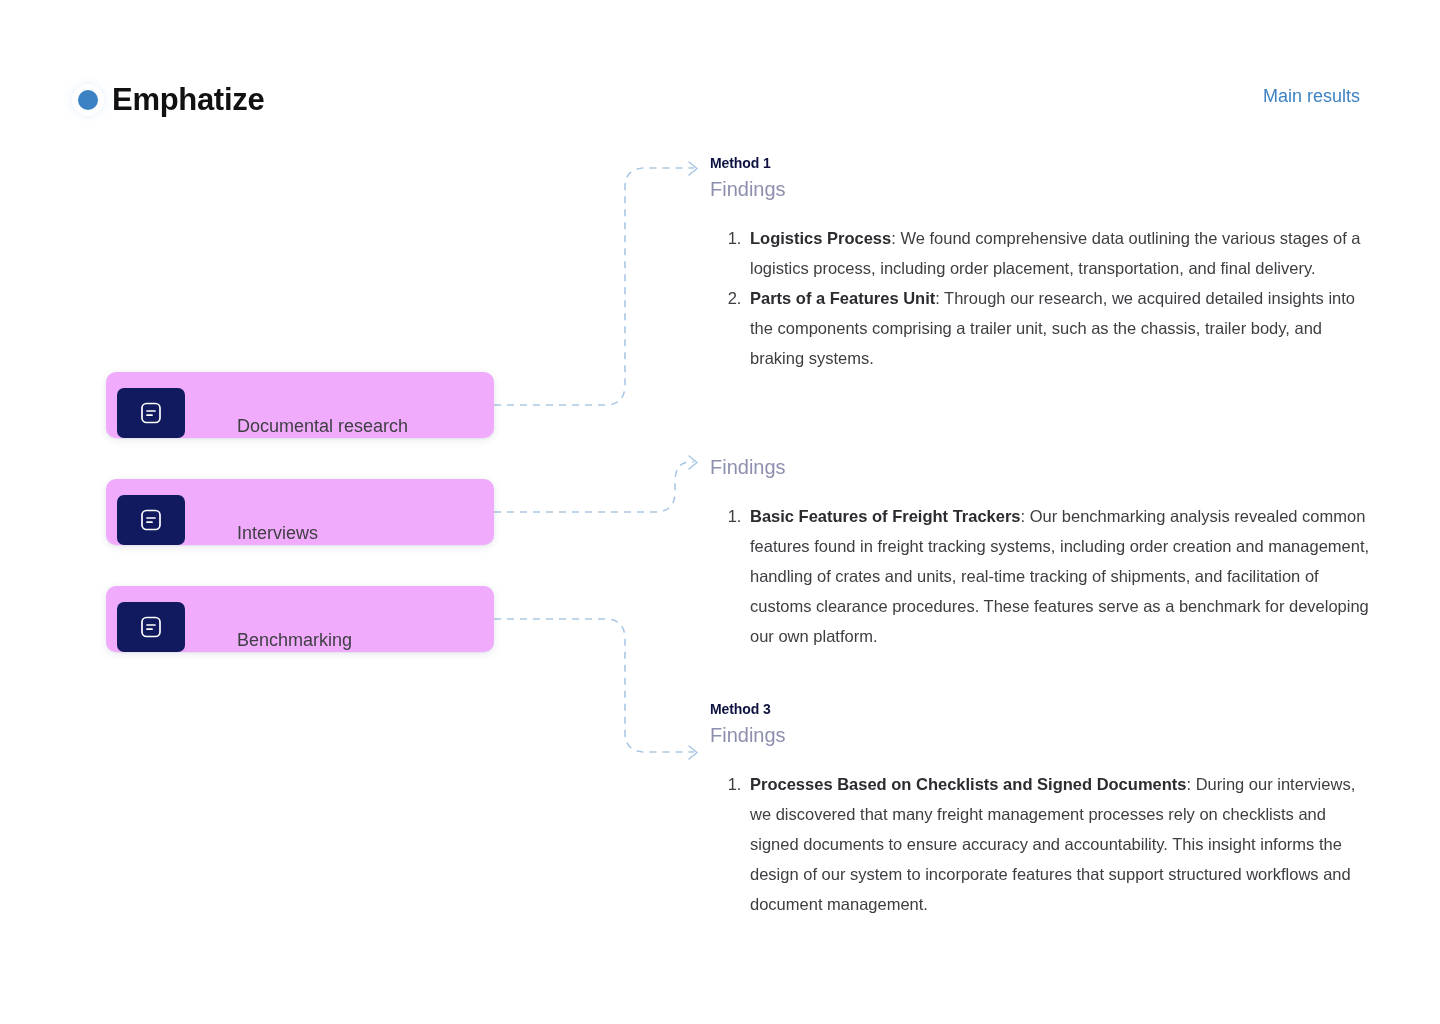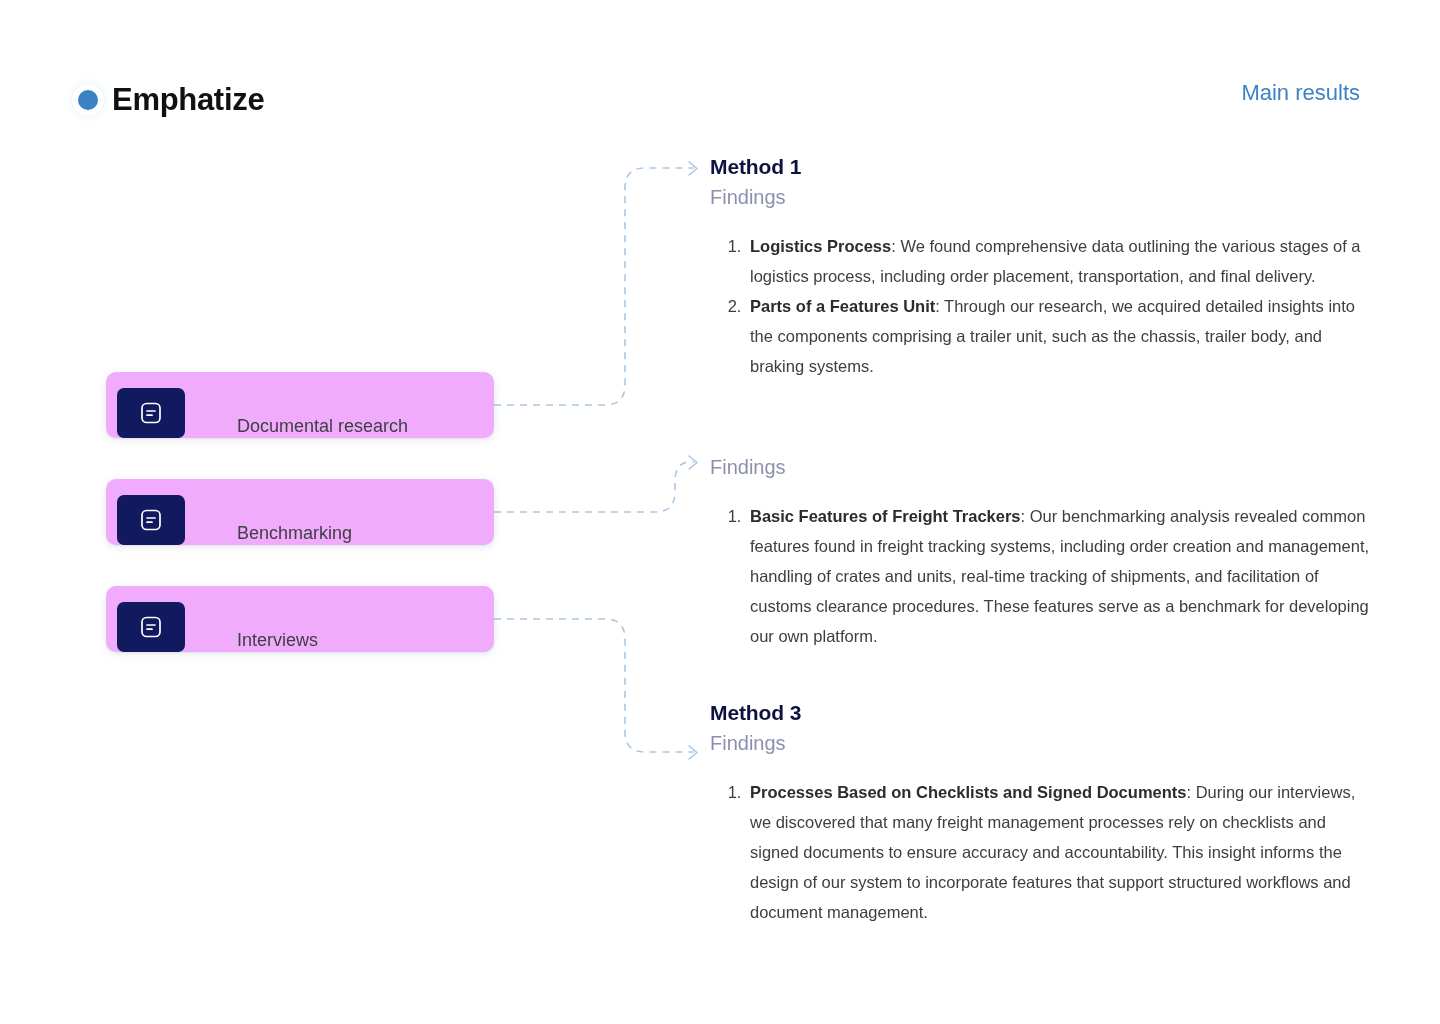--- a/index.html
+++ b/index.html
@@ -49,22 +49,22 @@
   .page-title {
     font-size: 31px;
     font-weight: 700;
     color: #111111;
     letter-spacing: -0.3px;
     line-height: 1;
   }
   .main-results-link {
     position: absolute;
     right: 80px;
-    top: 80px;
-    font-size: 22px;
+    top: 86px;
+    font-size: 18px;
     color: #3d82c4;
     text-decoration: none;
     cursor: pointer;
     white-space: nowrap;
   }
 
   
   .cards {
     position: absolute;
     left: 106px;
@@ -114,21 +114,21 @@
 
   
   .methods {
     position: absolute;
     left: 710px;
     top: 0;
     width: 680px;
   }
   .method-block { position: absolute; width: 660px; }
   .method-heading {
-    font-size: 21px;
+    font-size: 14px;
     font-weight: 700;
     color: #0d1240;
     line-height: 1.15;
     letter-spacing: -0.1px;
   }
   .method-sub {
     font-size: 20px;
     color: #8d8fae;
     margin-top: 6px;
     line-height: 1.2;
@@ -190,32 +190,32 @@
     </div>
 
     <div class="method-card">
       <div class="card-icon-box">
         <svg width="26" height="26" viewBox="0 0 26 26" fill="none">
           <rect x="4" y="3.5" width="18" height="19" rx="4.5" stroke="#ffffff" stroke-width="1.7"></rect>
           <line x1="9" y1="11" x2="17" y2="11" stroke="#ffffff" stroke-width="1.7" stroke-linecap="round"></line>
           <line x1="9" y1="15.2" x2="14" y2="15.2" stroke="#ffffff" stroke-width="1.7" stroke-linecap="round"></line>
         </svg>
       </div>
-      <div class="card-label">Benchmarking</div>
+      <div class="card-label">Interviews</div>
     </div>
 
     <div class="method-card">
       <div class="card-icon-box">
         <svg width="26" height="26" viewBox="0 0 26 26" fill="none">
           <rect x="4" y="3.5" width="18" height="19" rx="4.5" stroke="#ffffff" stroke-width="1.7"></rect>
           <line x1="9" y1="11" x2="17" y2="11" stroke="#ffffff" stroke-width="1.7" stroke-linecap="round"></line>
           <line x1="9" y1="15.2" x2="14" y2="15.2" stroke="#ffffff" stroke-width="1.7" stroke-linecap="round"></line>
         </svg>
       </div>
-      <div class="card-label">Interviews</div>
+      <div class="card-label">Benchmarking</div>
     </div>
 
   </div>
 
   <div class="methods">
 
     <div class="method-block" style="top:155px;">
       <div class="method-heading">Method 1</div>
       <div class="method-sub">Findings</div>
       <ol class="findings">

